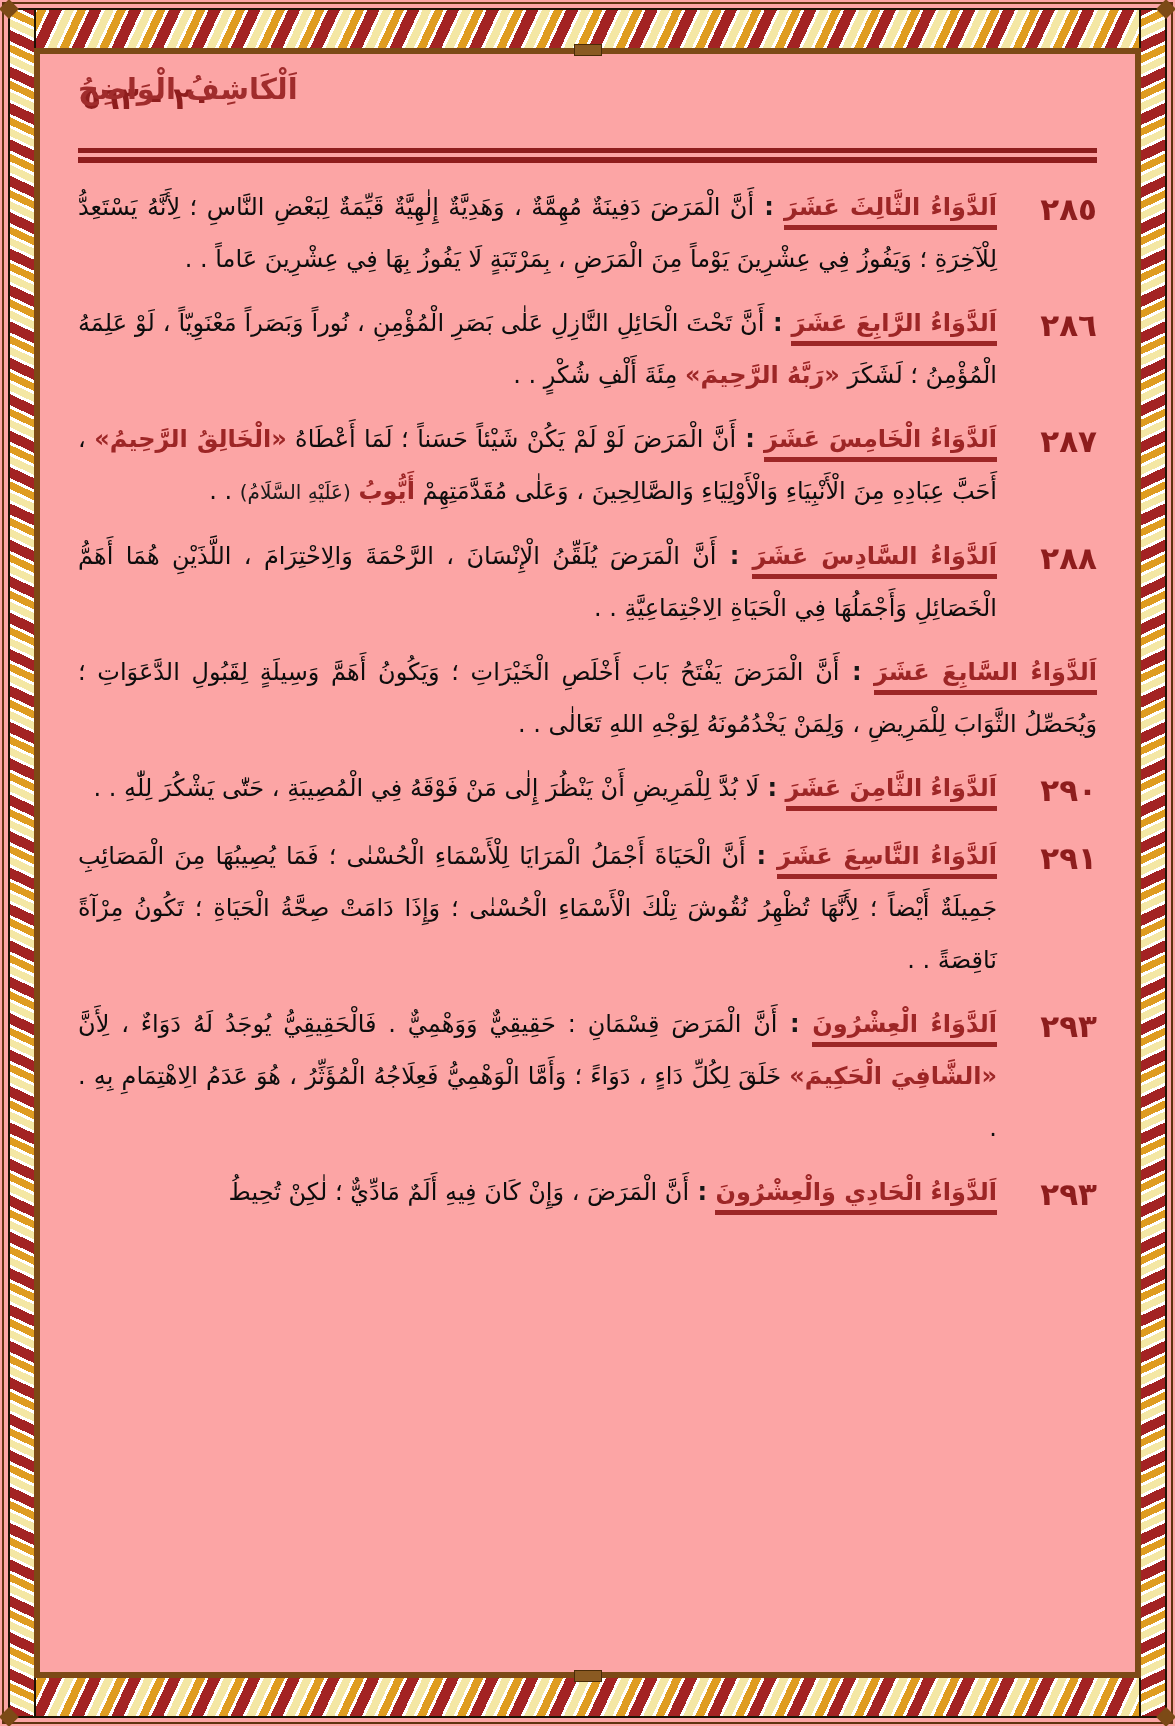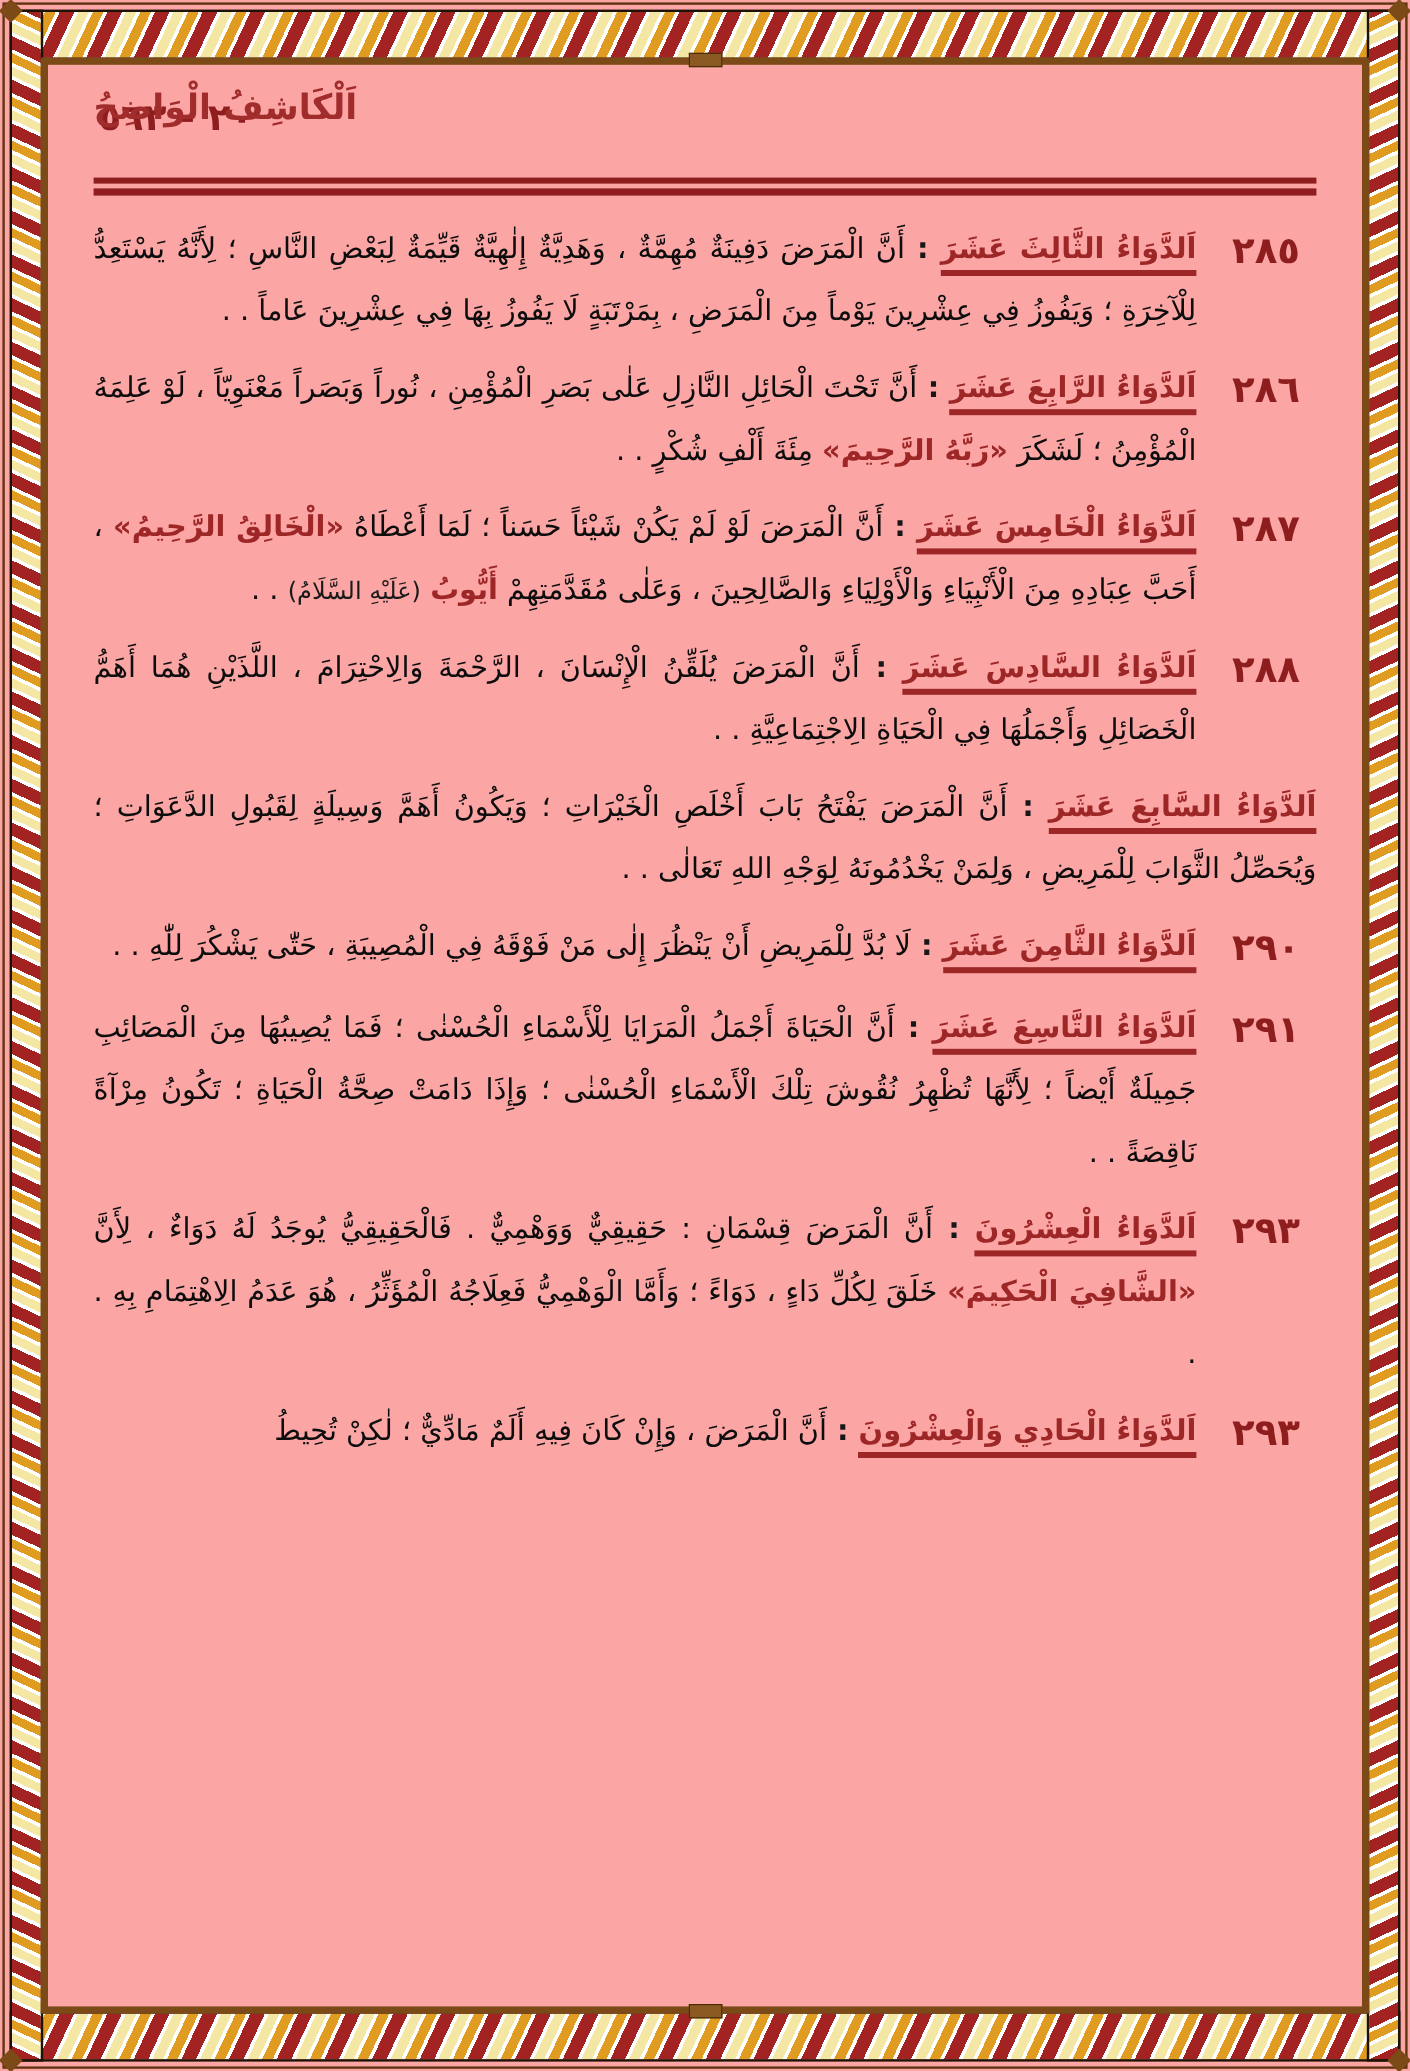--- a/index.html
+++ b/index.html
@@ -79,21 +79,21 @@
   }
   .double-rule{
     height:4px;
     border-top:5px solid #8e1d1d;
     border-bottom:6px solid #8e1d1d;
     margin:10px 0 18px;
   }
   .remedy-list{}
   .item{display:flex;direction:rtl;gap:16px;margin:0 0 12px;}
   .num{
-    flex:0 0 84px;text-align:center;
+    flex:0 0 84px;
     color:#8e1d1d;font-weight:bold;font-size:31px;line-height:56px;
   }
   .body{
     flex:1;margin:0;
     font-size:24px;line-height:52px;color:#0d0d0d;
     text-align:justify;text-justify:inter-word;
   }
   .heading{
     color:#9d2626;font-weight:bold;
     border-bottom:5px solid #9d2626;padding-bottom:4px;

